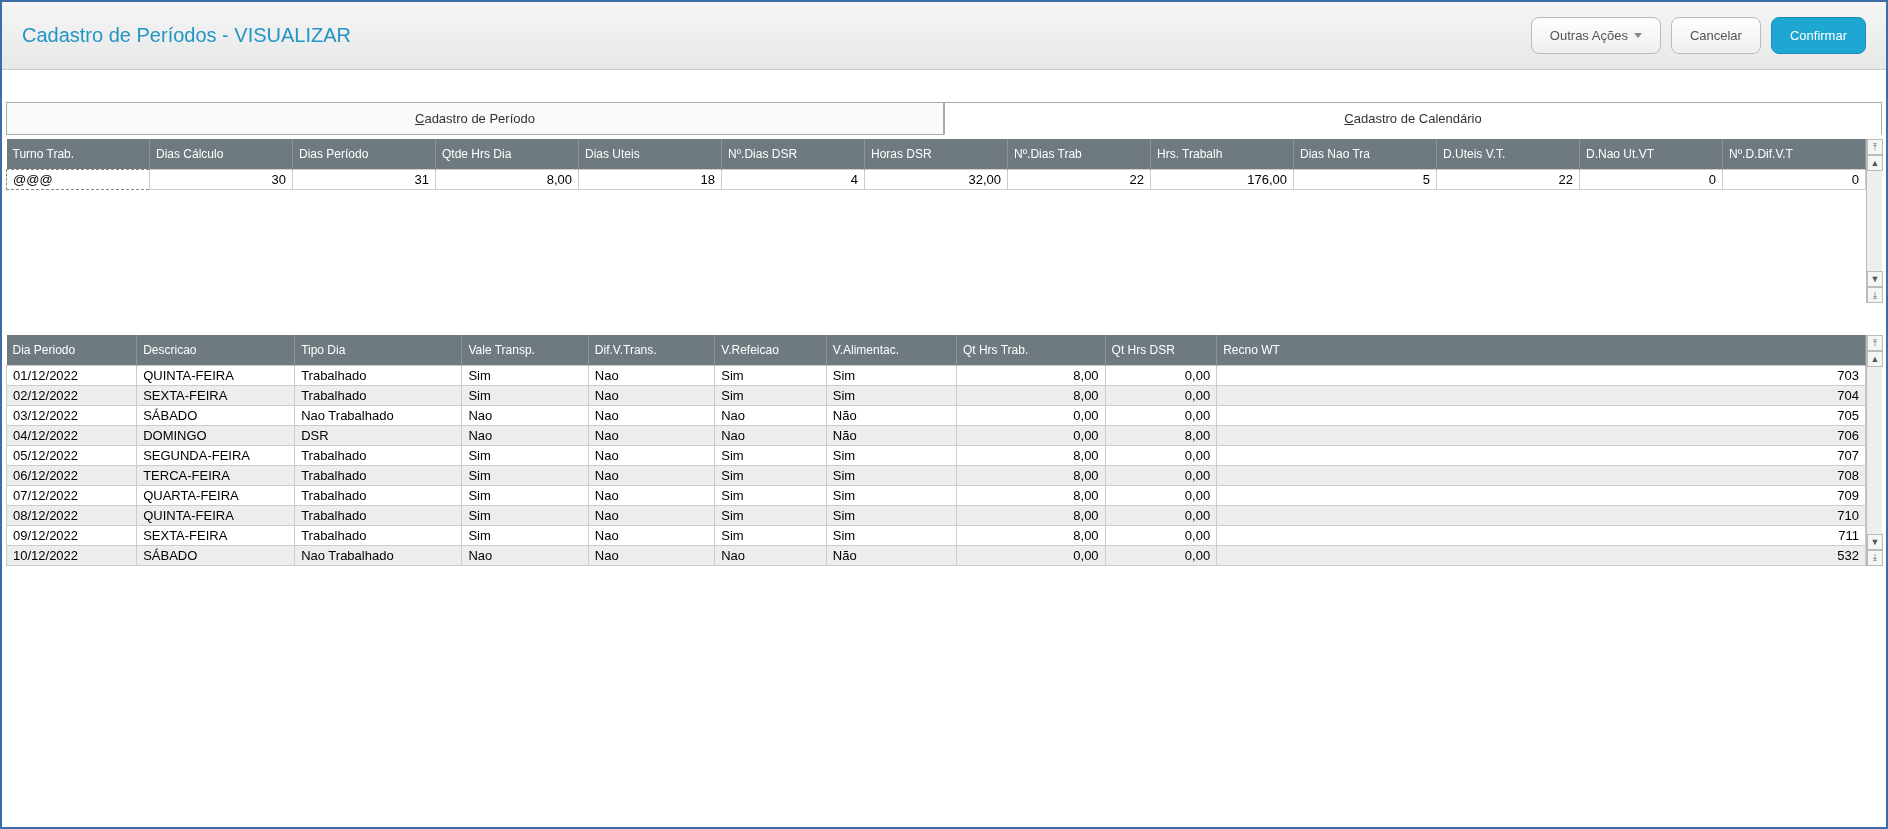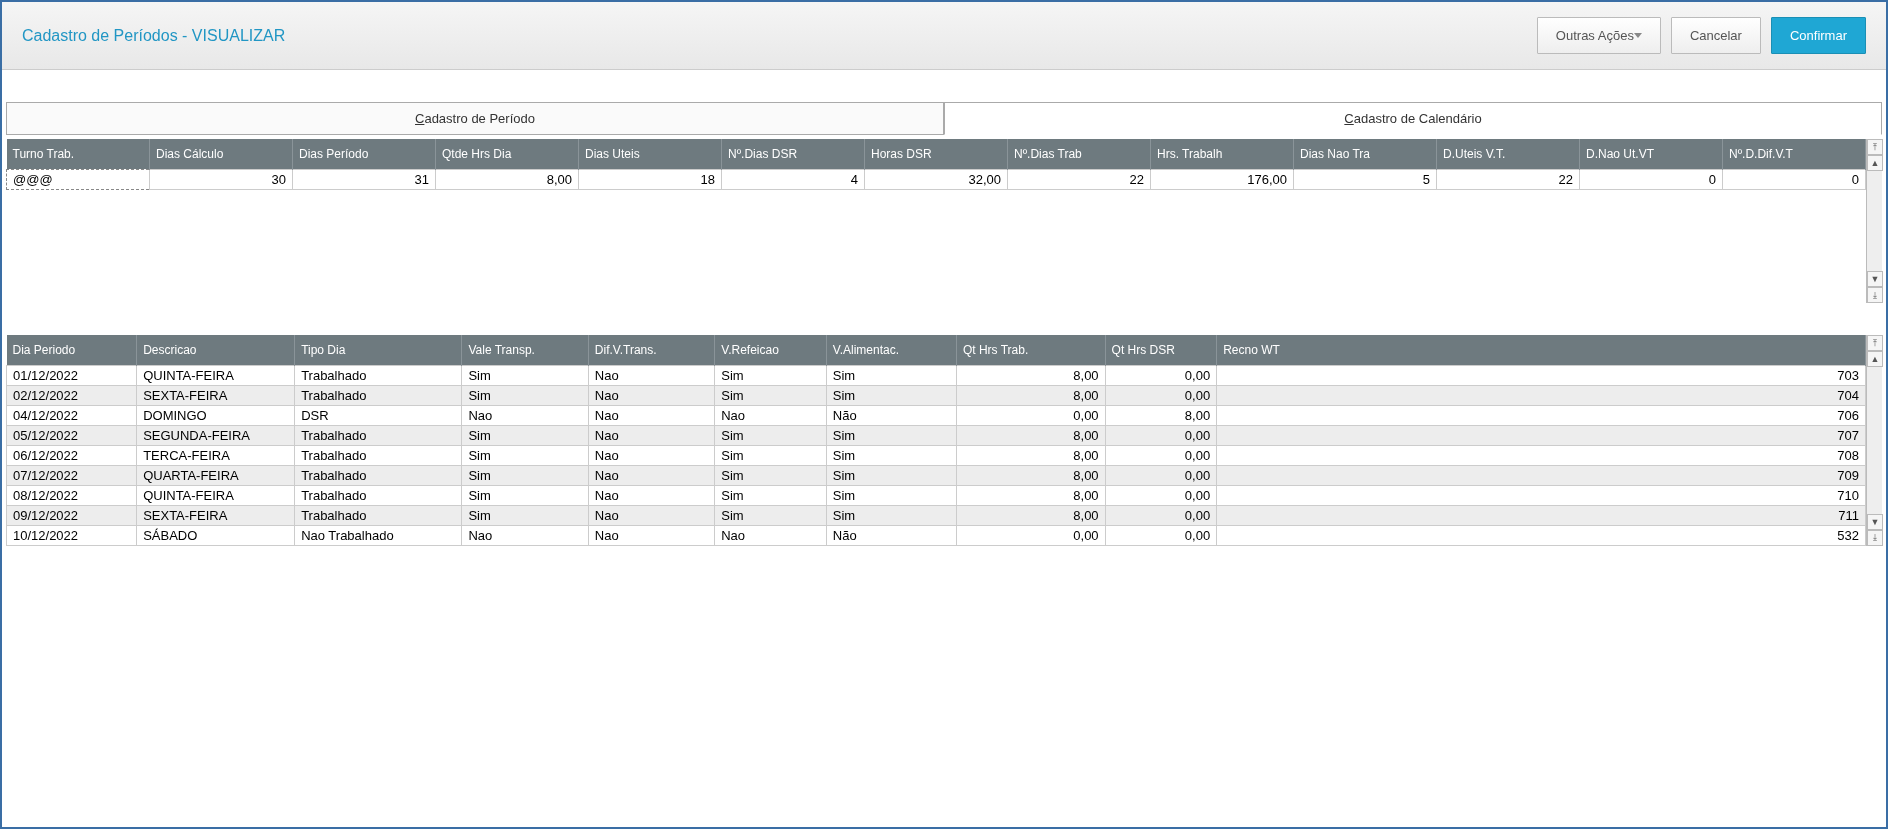--- a/index.html
+++ b/index.html
@@ -16,37 +16,38 @@
   background: linear-gradient(to bottom, #f5f5f5, #e8e8e8);
   height: 68px;
   border-bottom: 1px solid #ccc;
   display: flex;
   align-items: center;
   padding: 0 20px;
   justify-content: space-between;
 }
 .page-title {
   color: #2196c4;
-  font-size: 16px;
+  font-size: 20px;
   font-weight: normal;
 }
 .header-buttons {
   display: flex;
   gap: 10px;
 }
 .btn {
   padding: 10px 18px;
   font-size: 13px;
   border: 1px solid #bbb;
   background: linear-gradient(to bottom, #fff, #eee);
   color: #555;
   cursor: pointer;
-  border-radius: 1px;
+  border-radius: 8px;
   display: flex;
   align-items: center;
+  gap: 6px;
 }
 .btn-primary {
   background: #1fa7d4;
   color: #fff;
   border: 1px solid #1a8fb5;
 }
 .btn .caret {
   width: 0; height: 0;
   border-left: 4px solid transparent;
   border-right: 4px solid transparent;
@@ -333,20 +334,32 @@
             <td>Trabalhado</td>
             <td>Sim</td>
             <td>Nao</td>
             <td>Sim</td>
             <td>Sim</td>
             <td class="cell-right">8,00</td>
             <td class="cell-right">0,00</td>
             <td class="cell-right">704</td>
           </tr>
           <tr>
+            <td>03/12/2022</td>
+            <td>SÁBADO</td>
+            <td>Nao Trabalhado</td>
+            <td>Nao</td>
+            <td>Nao</td>
+            <td>Nao</td>
+            <td>Não</td>
+            <td class="cell-right">0,00</td>
+            <td class="cell-right">0,00</td>
+            <td class="cell-right">705</td>
+          </tr>
+          <tr>
             <td>04/12/2022</td>
             <td>DOMINGO</td>
             <td>DSR</td>
             <td>Nao</td>
             <td>Nao</td>
             <td>Nao</td>
             <td>Não</td>
             <td class="cell-right">0,00</td>
             <td class="cell-right">8,00</td>
             <td class="cell-right">706</td>

